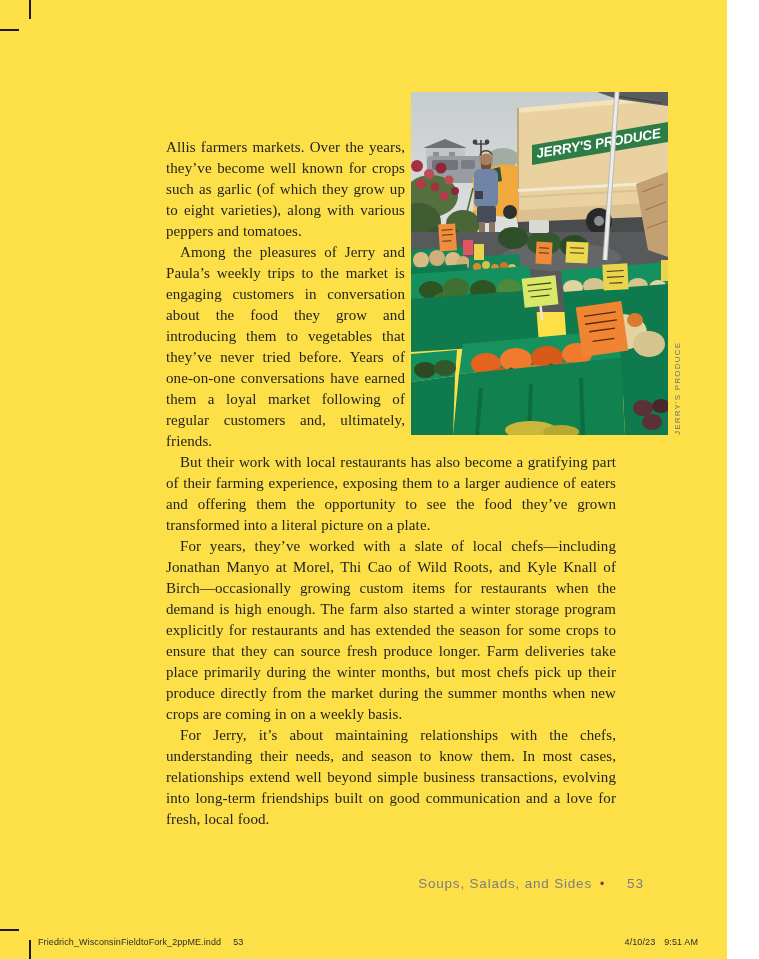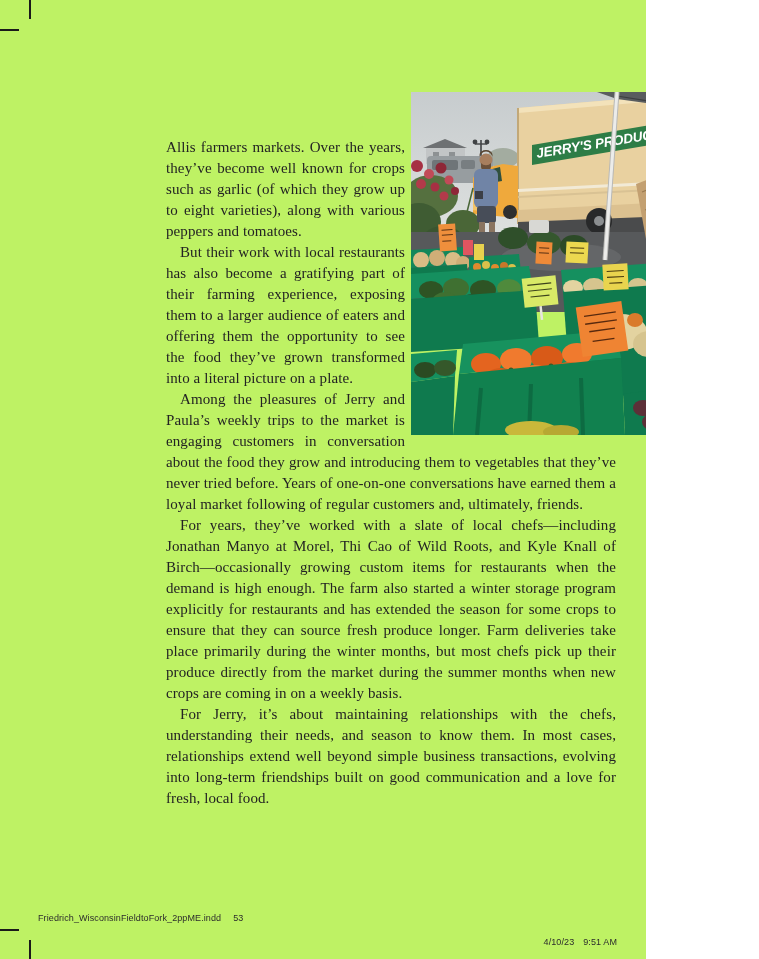--- a/index.html
+++ b/index.html
@@ -1,16 +1,16 @@
 <!DOCTYPE html>
 <html><head>
 <meta charset="utf-8">
 <style>
   html,body{margin:0;padding:0;background:#ffffff;}
-  #page{position:relative;width:646px;height:959px;background:#bef264;overflow:hidden;
+  #page{position:relative;width:727px;height:959px;background:#fde047;overflow:hidden;
         font-family:"Liberation Serif",serif;}
   
   .crop{position:absolute;background:#1a1a1a;}
   .crop.h{height:2px;width:19px;}
   .crop.v{width:2px;height:19px;}
   
   #article{position:absolute;left:166px;top:137px;width:450px;
            font-size:15px;line-height:21px;color:#232323;text-align:justify;
            letter-spacing:0.1px;}
   #article p{margin:0;}
@@ -23,21 +23,21 @@
                 transform-origin:0 0;font-family:"Liberation Sans",sans-serif;
                 font-size:8px;letter-spacing:1.2px;color:#6e7072;white-space:nowrap;}
   
   #footer{position:absolute;top:876px;right:83px;font-family:"Liberation Sans",sans-serif;
           font-size:13.5px;letter-spacing:0.8px;color:#7a7d80;}
   #footer .bullet{color:#7d3340;margin:0 22px 0 8px;font-size:12px;}
   #footer .pagenum{letter-spacing:1px;}
   
   .slug{position:absolute;font-family:"Liberation Sans",sans-serif;font-size:9px;
         color:#2c2c2c;letter-spacing:0.1px;}
-  #slug-left{left:38px;top:913px;text-align:right;}
+  #slug-left{left:38px;top:937px;text-align:right;}
   #slug-left .sheet{margin-left:12px;}
   #slug-right{top:937px;right:29px;}
   #slug-right .time{margin-left:9px;}
 </style>
 </head>
 <body>
 
 <div id="page">
 
   <div class="crop v" style="left:29px;top:0;"></div>
@@ -45,22 +45,22 @@
   <div class="crop v" style="left:728px;top:0;"></div>
   <div class="crop h" style="left:740px;top:29px;"></div>
   <div class="crop h" style="left:0;top:929px;"></div>
   <div class="crop v" style="left:29px;top:940px;"></div>
   <div class="crop h" style="left:740px;top:929px;"></div>
   <div class="crop v" style="left:728px;top:940px;"></div>
 
   <div id="article">
     <div id="photo-spacer"></div>
     <p>Allis farmers markets. Over the years, they’ve become well known for crops such as garlic (of which they grow up to eight varieties), along with various peppers and tomatoes.</p>
+    <p class="ind">Among the pleasures of Jerry and Paula’s weekly trips to the market is engaging customers in conversation about the food they grow and introducing them to vegetables that they’ve never tried before. Years of one-on-one conversations have earned them a loyal market following of regular customers and, ultimately, friends.</p>
     <p class="ind">But their work with local restaurants has also become a gratifying part of their farming experience, exposing them to a larger audience of eaters and offering them the opportunity to see the food they’ve grown transformed into a literal picture on a plate.</p>
-    <p class="ind">Among the pleasures of Jerry and Paula’s weekly trips to the market is engaging customers in conversation about the food they grow and introducing them to vegetables that they’ve never tried before. Years of one-on-one conversations have earned them a loyal market following of regular customers and, ultimately, friends.</p>
     <p class="ind">For years, they’ve worked with a slate of local chefs—including Jonathan Manyo at Morel, Thi Cao of Wild Roots, and Kyle Knall of Birch—occasionally growing custom items for restaurants when the demand is high enough. The farm also started a winter storage program explicitly for restaurants and has extended the season for some crops to ensure that they can source fresh produce longer. Farm deliveries take place primarily during the winter months, but most chefs pick up their produce directly from the market during the summer months when new crops are coming in on a weekly basis.</p>
     <p class="ind">For Jerry, it’s about maintaining relationships with the chefs, understanding their needs, and season to know them. In most cases, relationships extend well beyond simple business transactions, evolving into long-term friendships built on good communication and a love for fresh, local food.</p>
   </div>
 
   <div id="photo">
     <svg width="257" height="343" viewBox="0 0 257 343" xmlns="http://www.w3.org/2000/svg">
       <defs>
         <linearGradient id="sky" x1="0" y1="0" x2="0" y2="1">
           <stop offset="0" stop-color="#c7ccce"></stop>
             <stop offset="1" stop-color="#e3e5e3"></stop>
@@ -296,20 +296,23 @@
           <line x1="178" y1="238" x2="204" y2="238" stroke="#58290e" stroke-width="1.4"></line>
           <line x1="180" y1="248" x2="202" y2="248" stroke="#58290e" stroke-width="1.4"></line>
         </g>
         <rect x="250" y="168" width="7" height="21" fill="#e9d44e"></rect>
       </g>
     </svg>
   </div>
 
   <div id="photo-credit">JERRY'S PRODUCE</div>
 
+  <div id="footer">
+    <span>Soups, Salads, and Sides</span><span class="bullet">•</span><span class="pagenum">53</span>
+  </div>
 
   <div id="slug-left" class="slug">
     <span>Friedrich_WisconsinFieldtoFork_2ppME.indd</span><span class="sheet">53</span>
   </div>
   <div id="slug-right" class="slug">
     <span>4/10/23</span><span class="time">9:51 AM</span>
   </div>
 
 </div>
 

